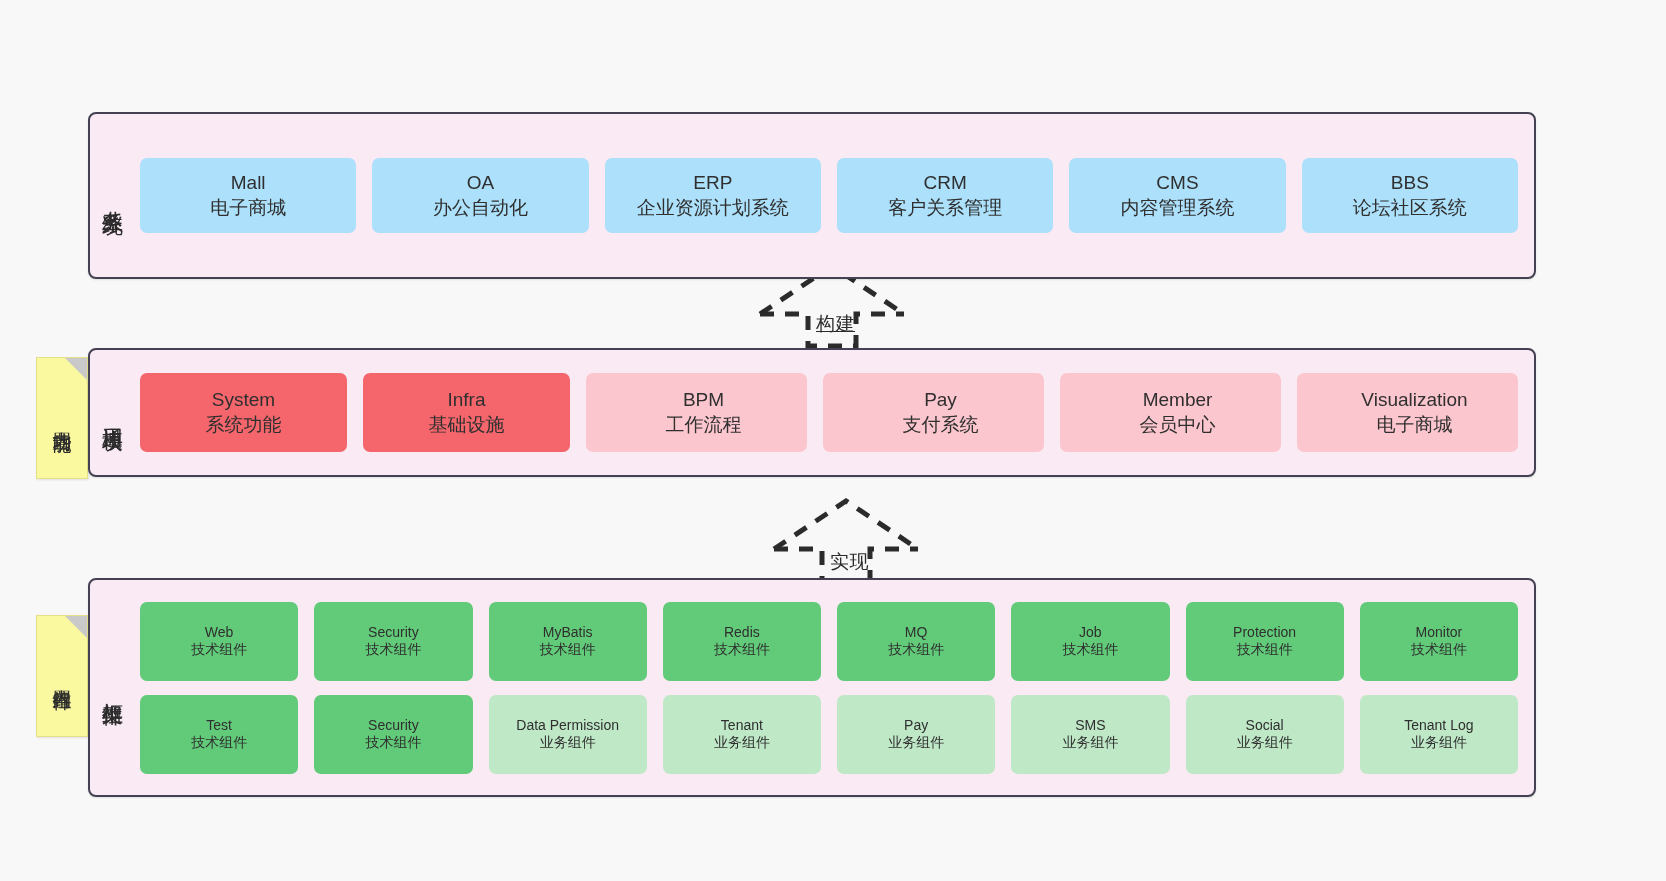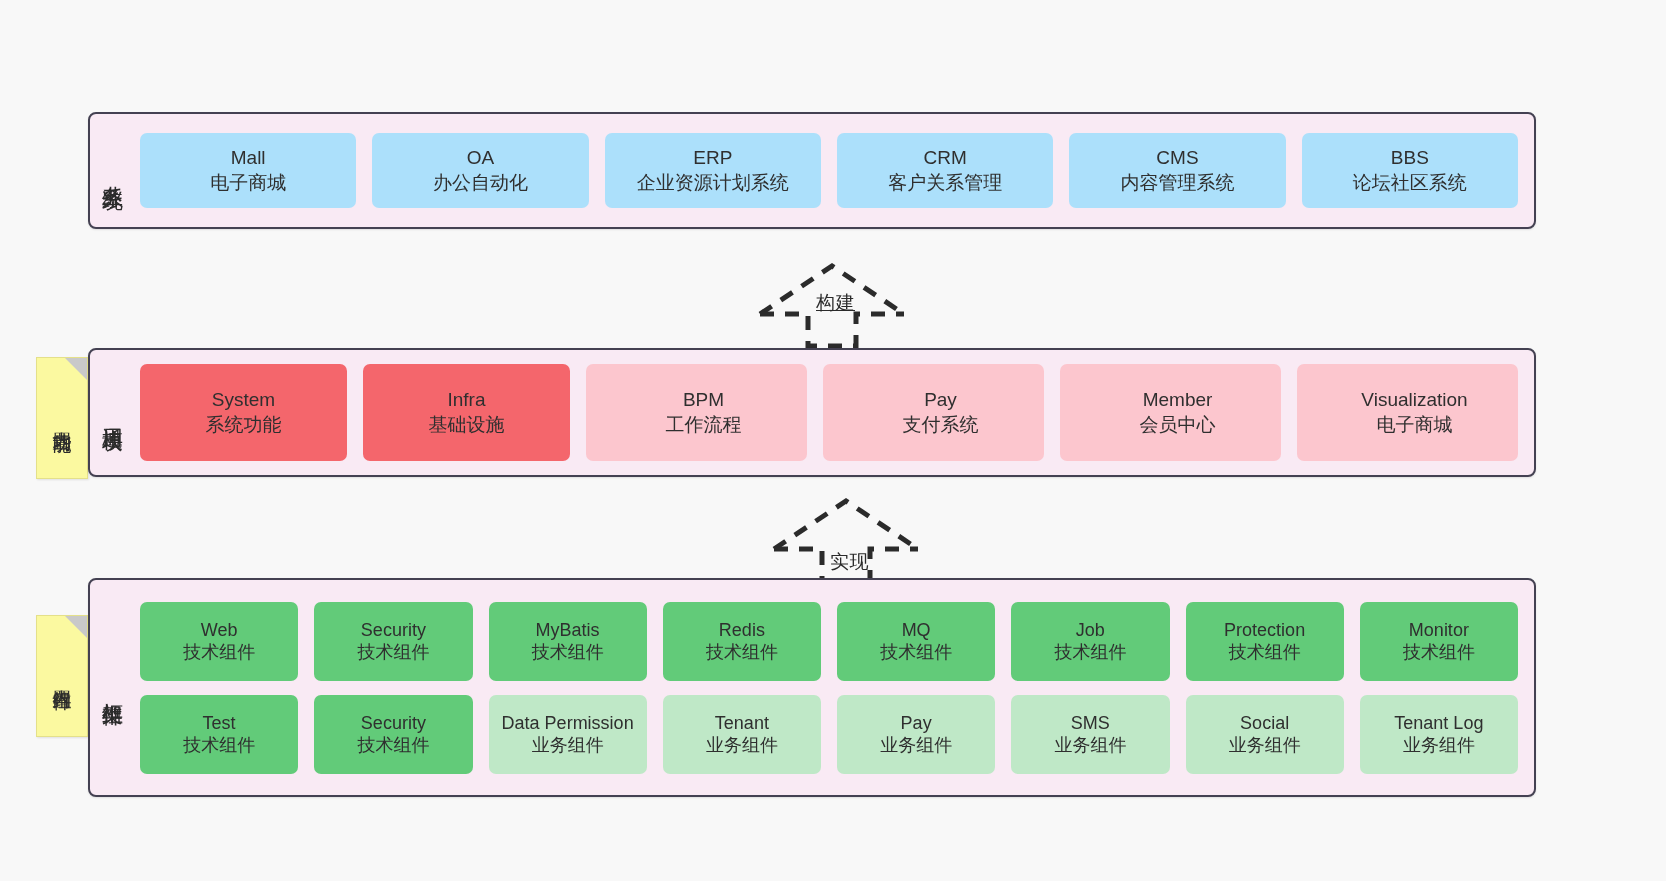--- a/index.html
+++ b/index.html
@@ -70,31 +70,31 @@
   .cell .l2 { display:block; }
 
   
   .c-blue        { background: #ace0fb; }
   .c-red         { background: #f4666c; }
   .c-pink        { background: #fcc6ce; padding-left: 20px; }
   .c-green       { background: #62cb79; }
   .c-lightgreen  { background: #bfe8c7; }
 
   
-  #layer-business { left: 88px;  top: 112px; width: 1448px; height: 117px; }
+  #layer-business { left: 88px;  top: 112px; width: 1448px; height: 167px; }
   #layer-business .layer-body { padding-right: 16px; }
   #layer-business .row { height: 75px; }
 
   #layer-modules  { left: 88px;  top: 348px; width: 1448px; height: 129px; }
-  #layer-modules  .row { height: 97px; }
+  #layer-modules  .row { height: 79px; }
 
   #layer-framework{ left: 88px;  top: 578px; width: 1448px; height: 219px; }
   #layer-framework .layer-body { gap: 14px; }
   #layer-framework .row { height: 79px; }
-  #layer-framework .cell { font-size: 18px; line-height: 1.25; }
+  #layer-framework .cell { font-size: 14px; line-height: 1.25; }
 
   
   .note {
     position: absolute;
     background: #fbf9a0;
     border: 1px solid #e4e08a;
     z-index: 2;
     display: flex;
     align-items: center;
     justify-content: center;
@@ -121,21 +121,21 @@
   .arrow svg { display: block; overflow: visible; }
   .arrow-label {
     position: absolute;
     font-size: 19px;
     color: #2b2b2b;
     white-space: nowrap;
     background: transparent;
     letter-spacing: 0.5px;
   }
   #arrow-build  { left: 752px; top: 258px; }
-  #arrow-build  .arrow-label  { left: 64px; top: 32px; text-decoration: underline; }
+  #arrow-build  .arrow-label  { left: 64px; top: 53px; text-decoration: underline; }
   #arrow-impl   { left: 766px; top: 493px; }
   #arrow-impl   .arrow-label  { left: 64px; top: 56px; }
 </style>
 </head>
 <body>
 
 <div id="canvas">
 
   <div class="layer" id="layer-business">
     <div class="layer-title">业务系统</div>

